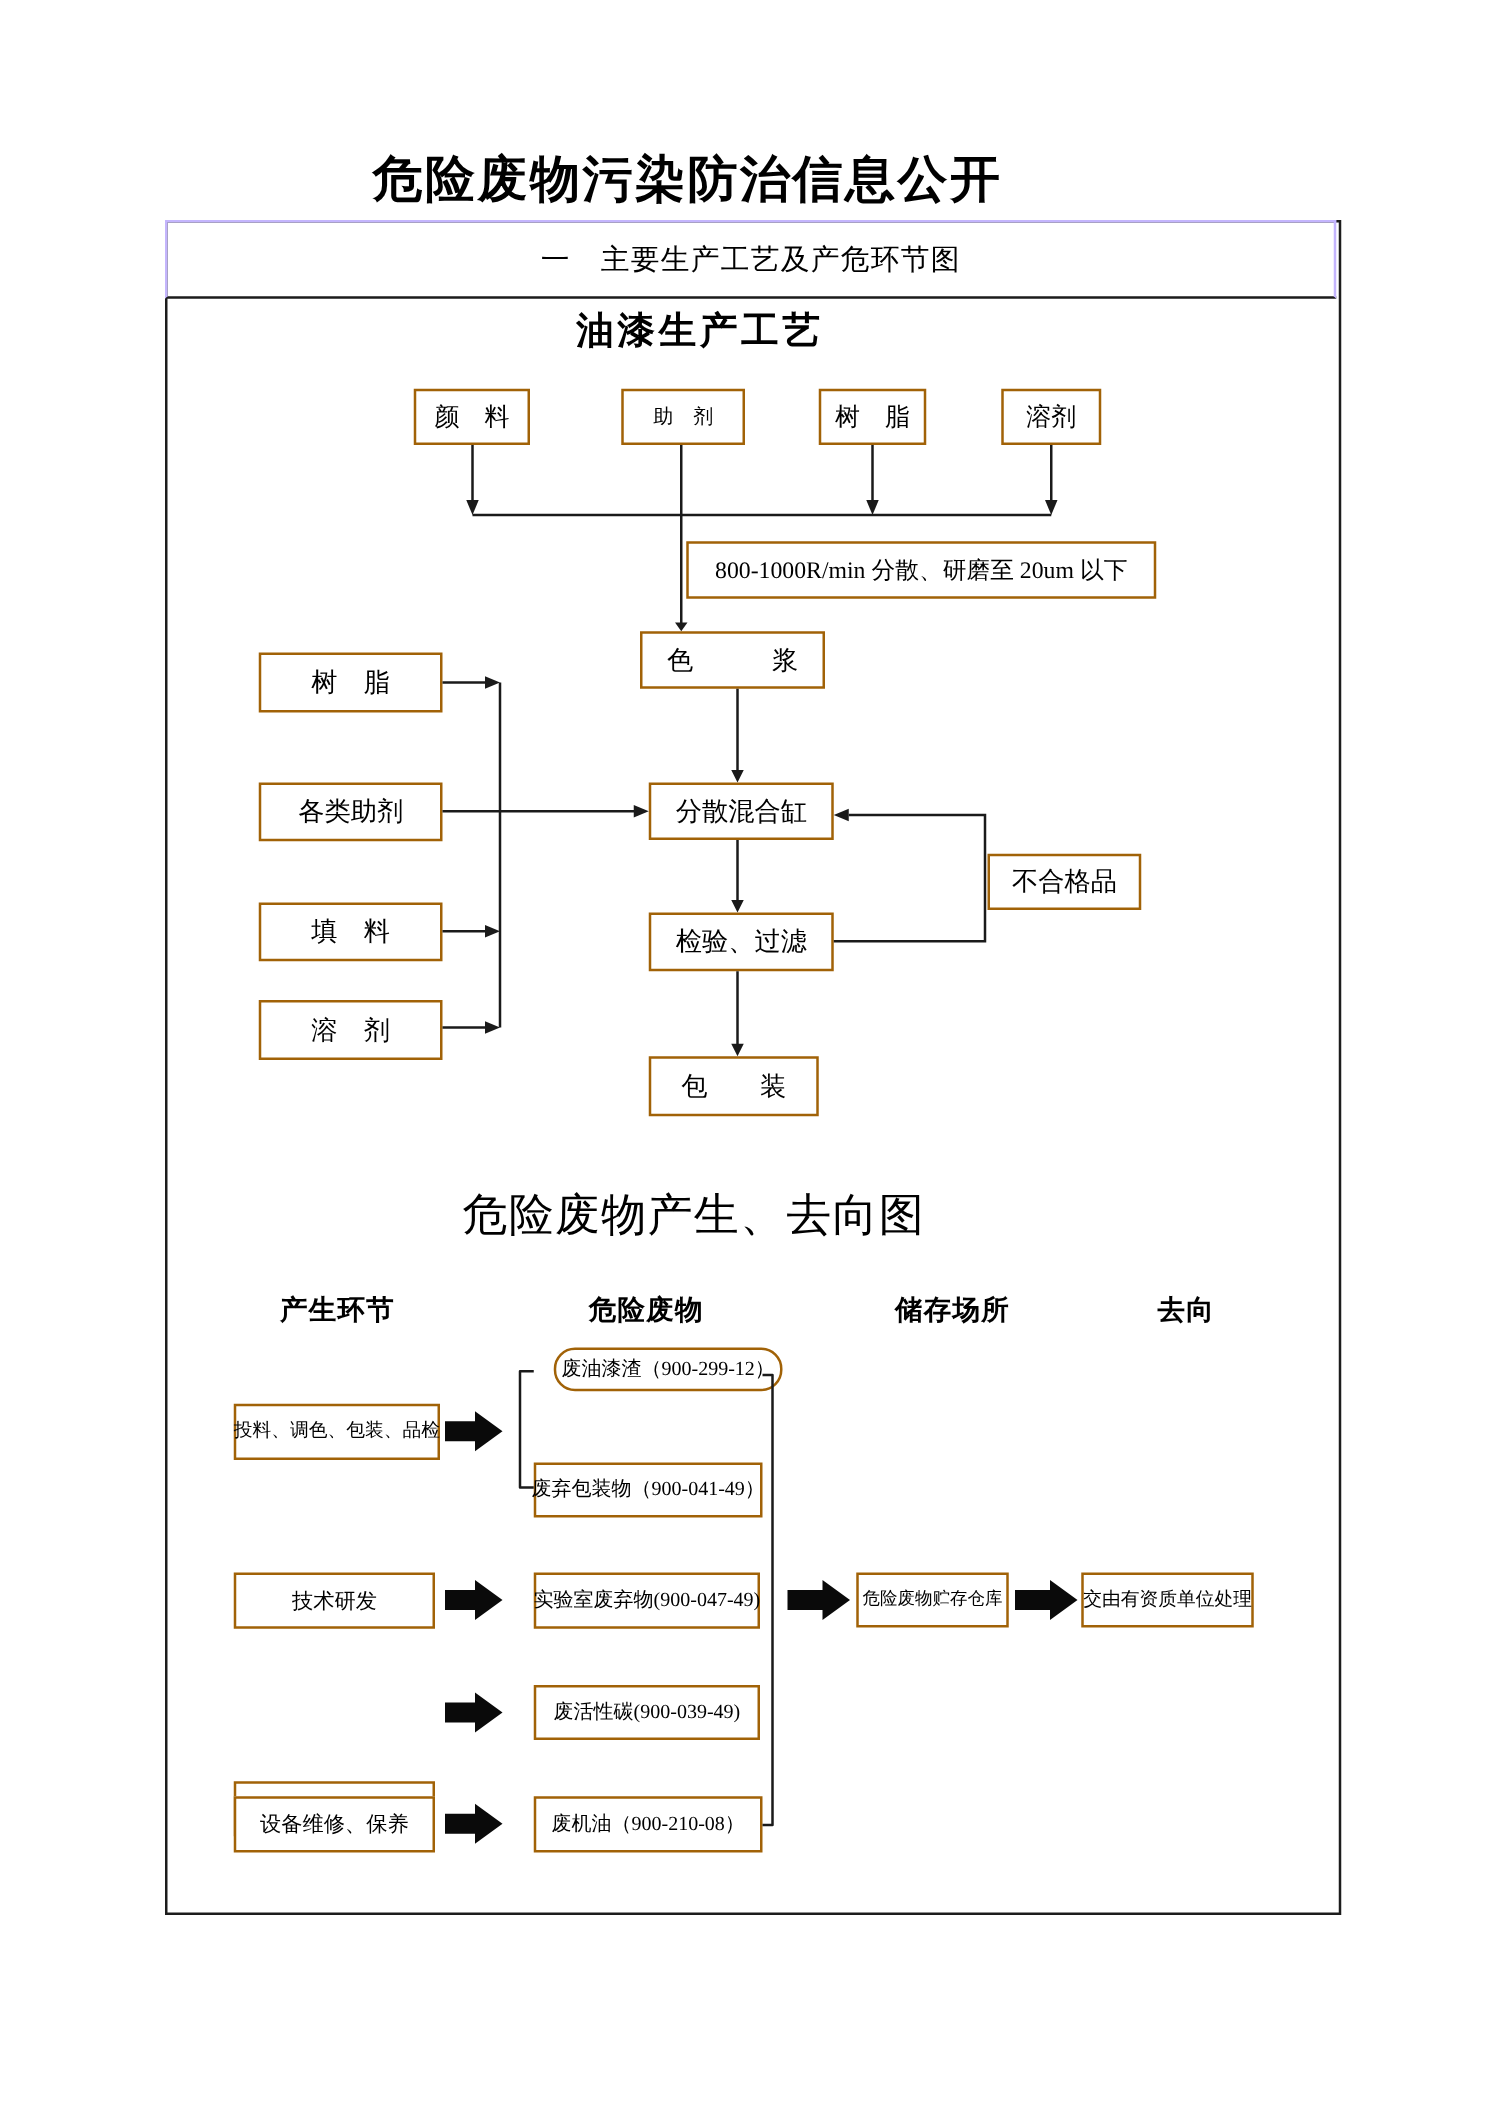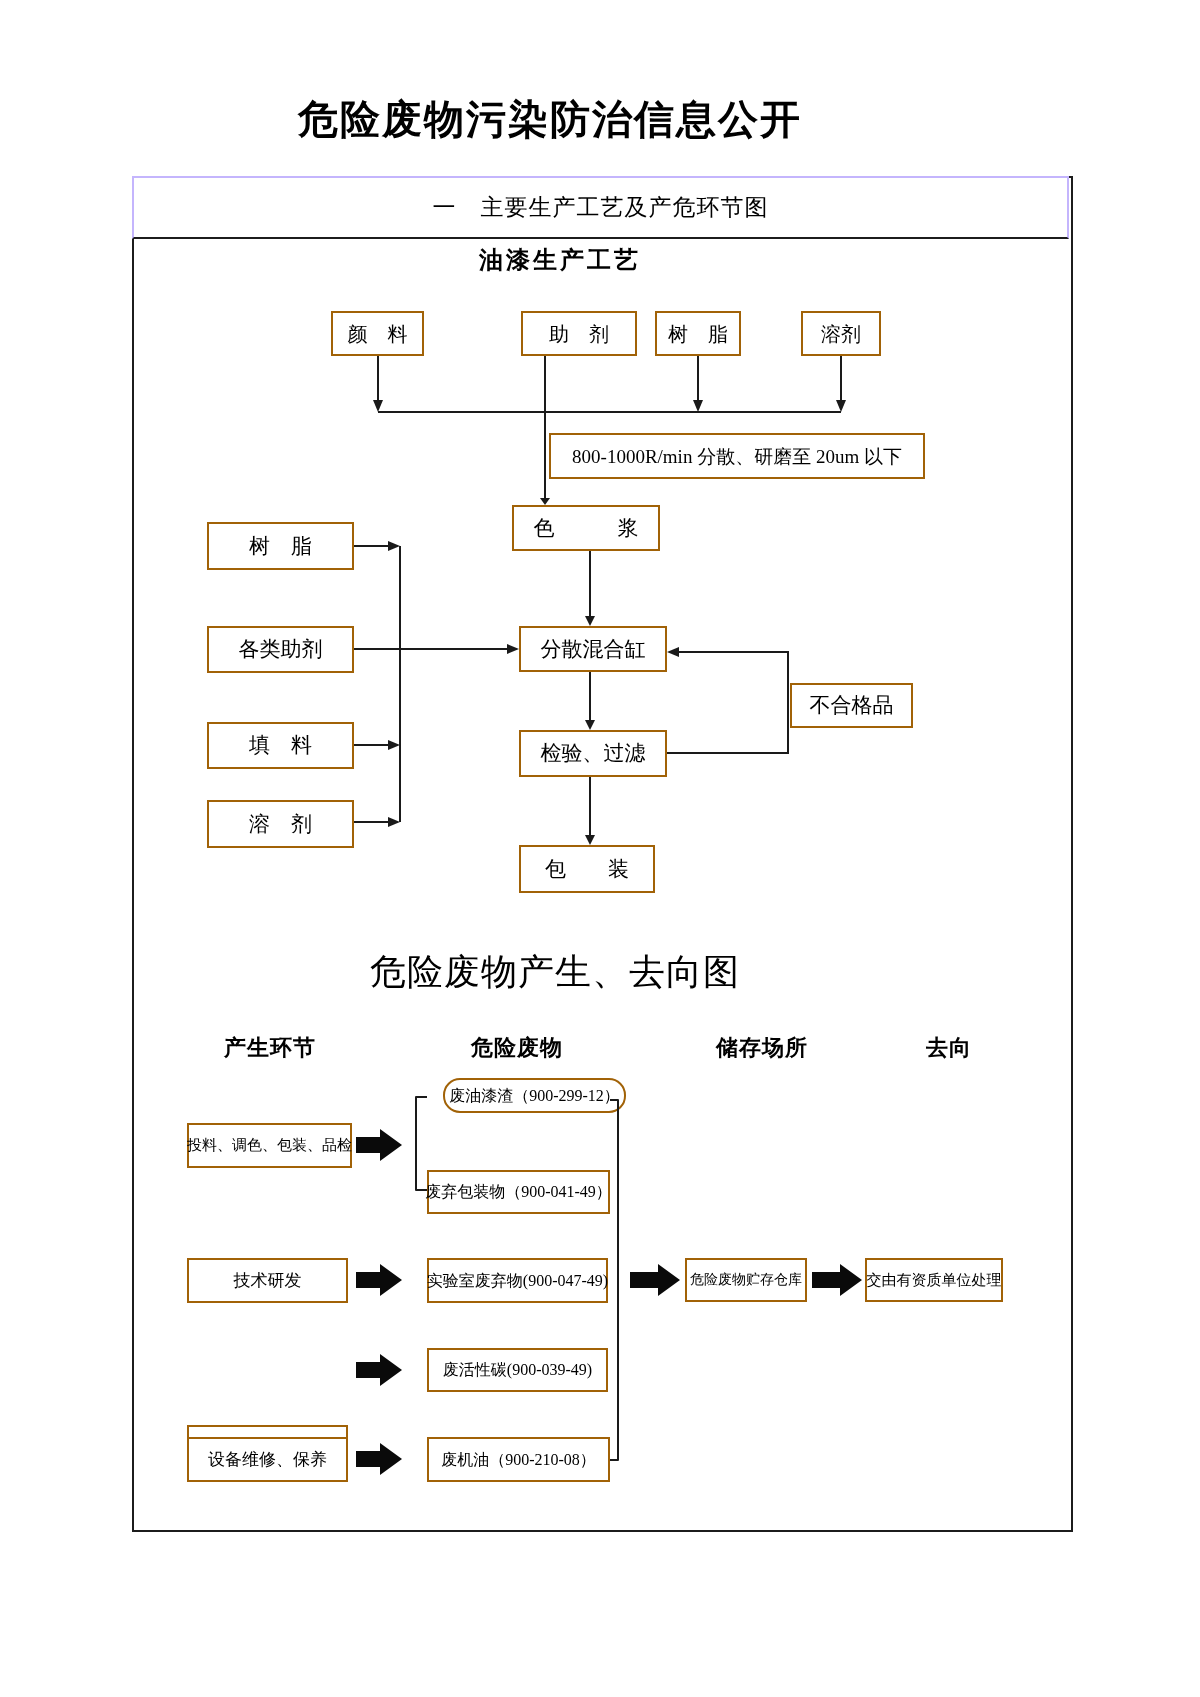--- a/index.html
+++ b/index.html
@@ -5,37 +5,37 @@
   html,body{margin:0;padding:0;background:#ffffff;}
   .page{
     position:relative;
     width:1200px;height:1697px;
     background:#ffffff;
     font-family:"Liberation Serif","DejaVu Serif",serif;
     color:#000;
     overflow:hidden;
   }
   .page-title{
-    position:absolute;left:50px;top:92px;width:1000px;
+    position:absolute;left:50px;top:116px;width:1000px;
     text-align:center;font-size:40px;font-weight:700;letter-spacing:2px;
   }
   .outer-frame{
     position:absolute;left:132px;top:176px;width:937px;height:1352px;
     border:2px solid #1c1c1c;background:#fff;
   }
   .frame-header{
     position:absolute;left:132px;top:176px;width:937px;height:63px;
     border:2px solid #c4b5fd;border-bottom:2px solid #1c1c1c;
     box-sizing:border-box;
     display:flex;align-items:center;justify-content:center;
     font-size:23px;letter-spacing:1px;
   }
   .sec1-title{
     position:absolute;left:160px;top:244px;width:800px;text-align:center;
-    font-size:24px;font-weight:700;letter-spacing:3px;
+    font-size:30px;font-weight:700;letter-spacing:3px;
   }
   .sec2-title{
     position:absolute;left:155px;top:948px;width:800px;text-align:center;
     font-size:36px;font-weight:500;letter-spacing:1px;
   }
   .fbox{
     position:absolute;border:2px solid #a16207;background:#fff;
     box-sizing:border-box;
     display:flex;align-items:center;justify-content:center;
     font-size:21px;line-height:1;white-space:nowrap;
@@ -57,21 +57,21 @@
 <div class="page">
 
   <div class="page-title">危险废物污染防治信息公开</div>
 
   <div class="outer-frame"></div>
   <div class="frame-header">一　主要生产工艺及产危环节图</div>
 
   <div class="sec1-title">油漆生产工艺</div>
 
   <div class="fbox" style="left:331px;top:311px;width:93px;height:45px;font-size:20px;">颜　料</div>
-  <div class="fbox" style="left:497px;top:311px;width:116px;height:45px;font-size:20px;margin-left:24px;">助　剂</div>
+  <div class="fbox" style="left:497px;top:311px;width:99px;height:45px;font-size:16px;">助　剂</div>
   <div class="fbox" style="left:655px;top:311px;width:86px;height:45px;font-size:20px;">树　脂</div>
   <div class="fbox" style="left:801px;top:311px;width:80px;height:45px;font-size:20px;">溶剂</div>
 
   <div class="fbox" style="left:549px;top:433px;width:376px;height:46px;font-size:19px;">800-1000R/min 分散、研磨至 20um 以下</div>
 
   <div class="fbox" style="left:512px;top:505px;width:148px;height:46px;">色　　　浆</div>
   <div class="fbox" style="left:519px;top:626px;width:148px;height:46px;">分散混合缸</div>
   <div class="fbox" style="left:519px;top:730px;width:148px;height:47px;">检验、过滤</div>
   <div class="fbox" style="left:519px;top:845px;width:136px;height:48px;">包　　装</div>
 

